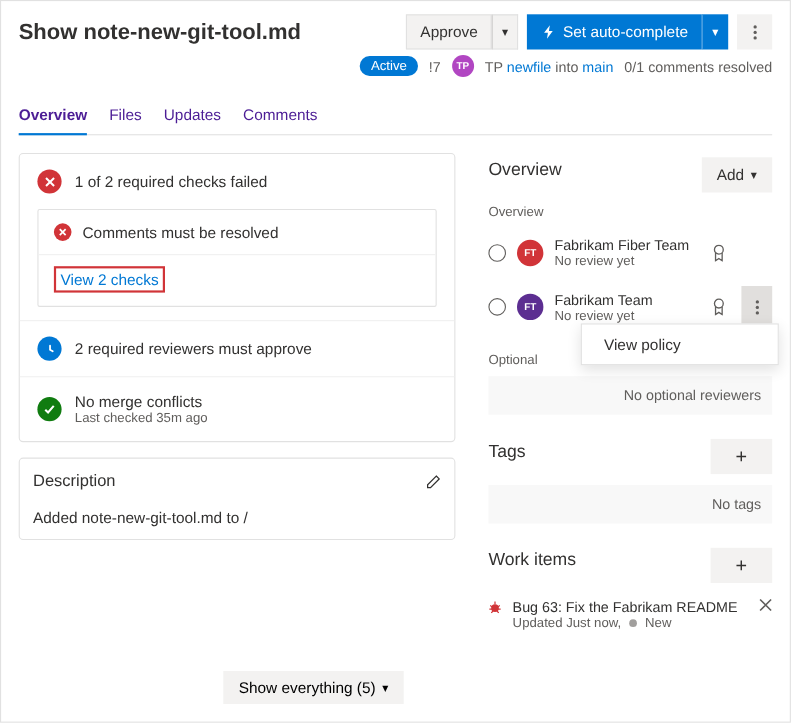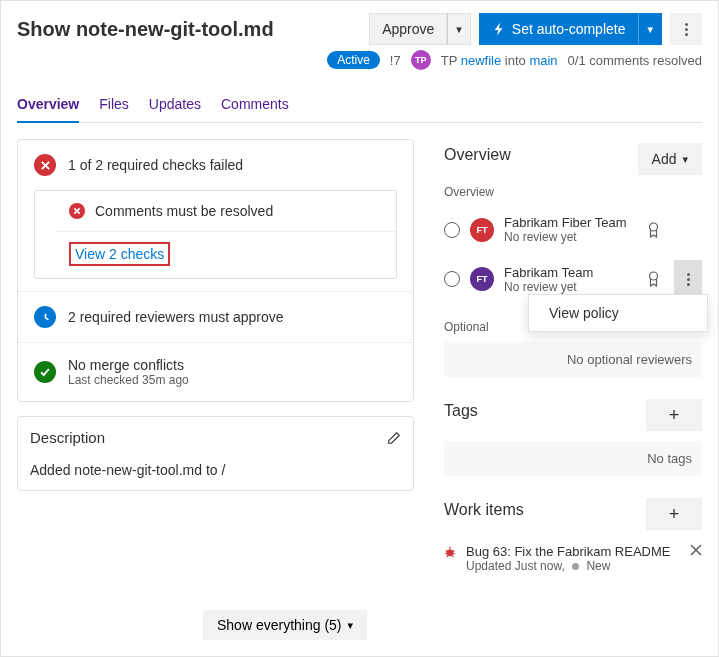--- a/index.html
+++ b/index.html
@@ -34,21 +34,21 @@
     .left-col { width: 413px; padding: 16px 0 0 16px; display: flex; flex-direction: column; gap: 14px; }
     .right-col { flex: 1; padding: 20px 16px 0 30px; }
     .card { border: 1px solid #e1e1e1; border-radius: 4px; background: #fff; }
     .check-row { display: flex; align-items: center; gap: 12px; padding: 14px 16px; }
     .check-sep { border-top: 1px solid #f0f0f0; }
     .status-icon { width: 22px; height: 22px; border-radius: 50%; display: inline-flex; align-items: center; justify-content: center; flex-shrink: 0; }
     .status-fail { background: #d13438; color: #fff; }
     .status-fail-sm { width: 16px; height: 16px; background: #d13438; color: #fff; font-size: 10px; }
     .status-clock { background: #0078d4; color: #fff; }
     .status-ok { background: #107c10; color: #fff; }
-    .sub-card { border: 1px solid #e1e1e1; margin: 0 16px 12px; border-radius: 2px; padding-left: 20px; }
+    .sub-card { border: 1px solid #e1e1e1; margin: 0 16px 12px; border-radius: 2px; }
     .sub-row { display: flex; align-items: center; gap: 10px; padding: 12px 14px; }
     .link-row { padding: 10px 14px 12px; border-top: 1px solid #f0f0f0; }
     .highlight-box { border: 2px solid #d13438; display: inline-block; padding: 2px 4px; }
     .subtext { font-size: 12px; color: #605e5c; }
     .section-title { font-size: 16px; font-weight: 400; margin-bottom: 8px; }
     .section-head { display: flex; justify-content: space-between; align-items: center; margin-bottom: 10px; }
     .btn-add { background: #f3f2f1; height: 32px; padding: 0 14px; display: flex; align-items: center; gap: 6px; color: #323130; border: none; cursor: pointer; font-size: 14px; }
     .btn-plus { background: #f3f2f1; width: 56px; height: 32px; display: flex; align-items: center; justify-content: center; border: none; cursor: pointer; font-size: 18px; color: #323130; }
     .reviewer-label { font-size: 12px; color: #605e5c; margin: 4px 0 8px; }
     .reviewer-row { display: flex; align-items: center; gap: 10px; padding: 8px 0; position: relative; }

